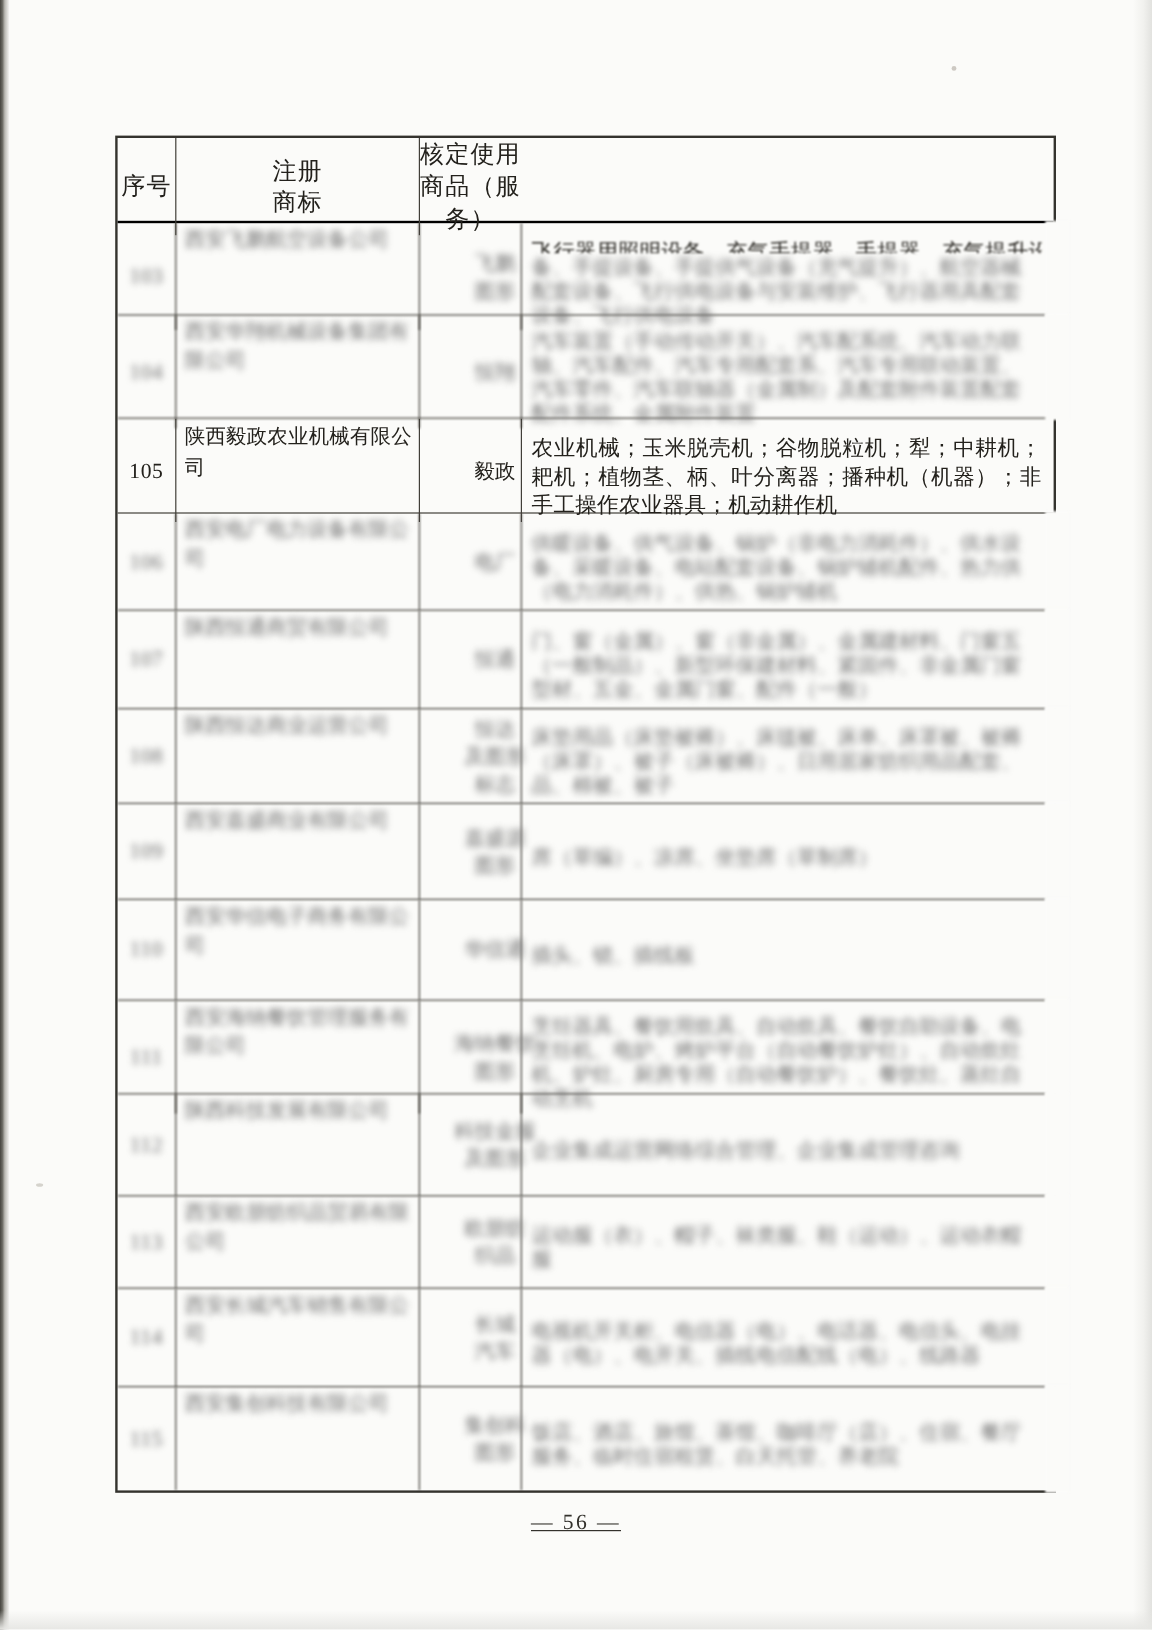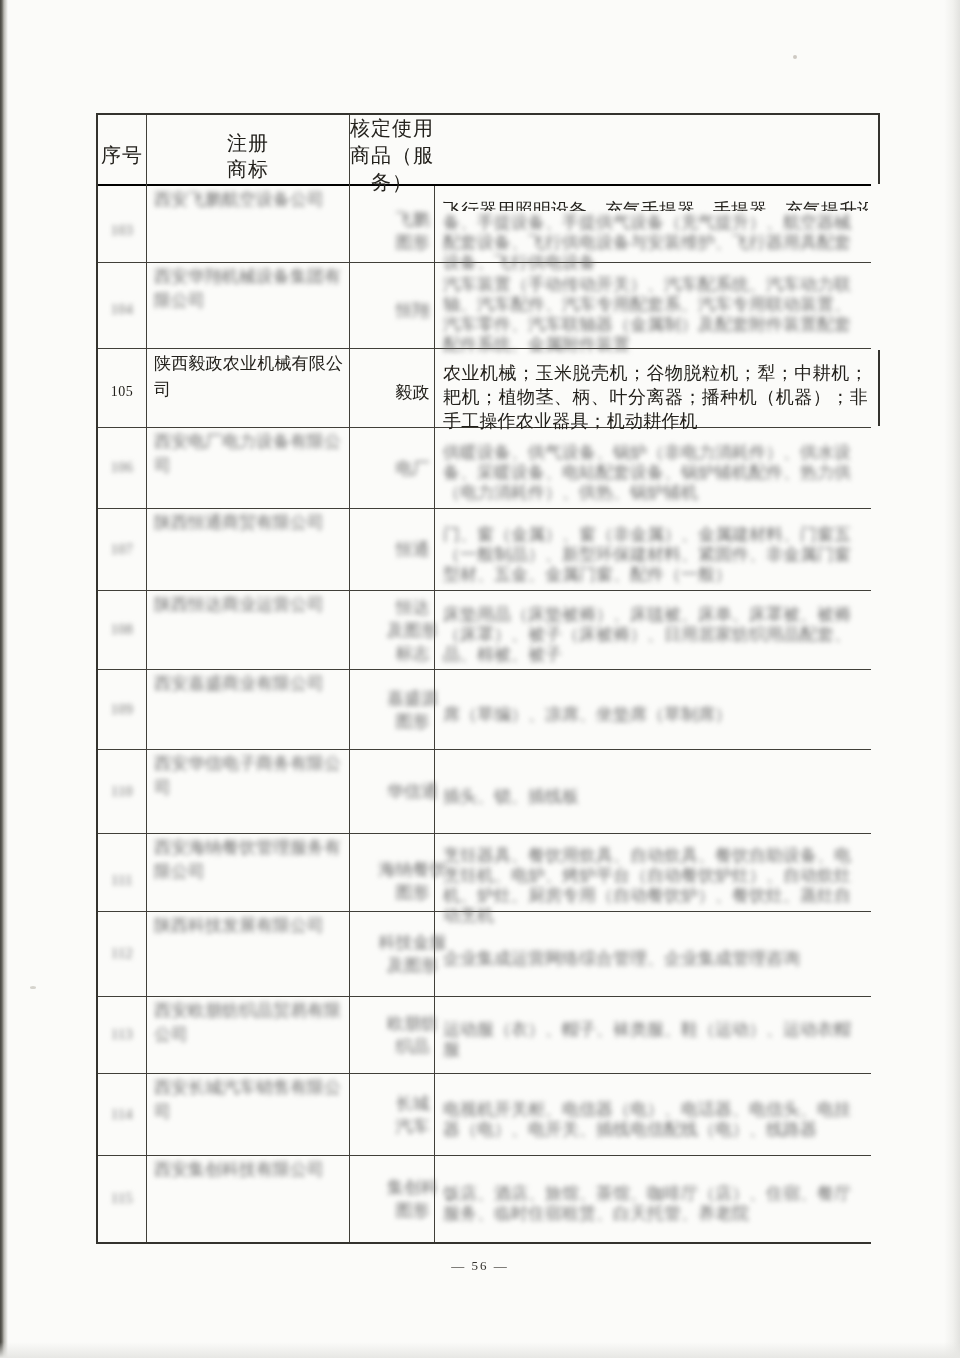--- a/index.html
+++ b/index.html
@@ -27,21 +27,21 @@
     box-sizing:border-box;position:relative;}
   .hdr{height:71px;border-bottom:2px solid #000000;}
   .row{border-bottom:1.6px solid #413f39;}
   .row:last-child{border-bottom:none;}
   .cell{box-sizing:border-box;border-left:1.6px solid #413f39;display:flex;min-width:0;}
   .cell:first-child{border-left:none;}
 
   .h-cell{align-items:center;justify-content:center;font-size:20px;letter-spacing:1px;text-align:center;}
   .h-tm span{display:block;width:44px;line-height:26px;}
 
-  .c-no{align-items:center;justify-content:center;font-size:14px;letter-spacing:.5px;}
+  .c-no{align-items:center;justify-content:center;font-size:18px;letter-spacing:.5px;}
   .c-name{align-items:flex-start;padding:2px 4px 2px 7px;font-size:17px;line-height:26px;}
   .c-name .para{word-break:break-all;letter-spacing:.2px;}
   .c-tm{align-items:center;justify-content:center;text-align:center;
     flex-direction:column;font-size:17px;line-height:23px;padding-left:41px;}
   .c-goods{flex-direction:column;justify-content:center;
     padding:12px 10px 2px 8px;font-size:18px;}
   .c-goods .para{word-break:break-all;text-align:justify;line-height:24px;letter-spacing:.2px;}
 
   
   .row.blurred{filter:blur(0.7px);}
@@ -49,21 +49,21 @@
     background:#fbfbf9;}
   .bt{filter:blur(2.5px);color:#6f6f6f;}
   .nw{white-space:nowrap;overflow:hidden;}
   .gl{line-height:20px;font-size:17px;}
   .nm-l{line-height:24px;font-size:17px;}
   .clip{height:13px;overflow:hidden;line-height:24px;font-size:18px;
     color:#23211c;white-space:nowrap;margin-bottom:2px;}
 
   
   .page-no{position:absolute;left:0;top:1258px;width:100%;
-    text-align:center;font-size:13px;letter-spacing:2px;color:#33312c;}
+    text-align:center;font-size:18px;letter-spacing:2px;color:#33312c;text-decoration:underline;}
 </style>
 </head>
 <body>
 
 <div class="edge-left"></div>
 <div class="edge-right"></div>
 <div class="edge-bottom"></div>
 <div class="speck-a"></div>
 <div class="speck-b"></div>
 

